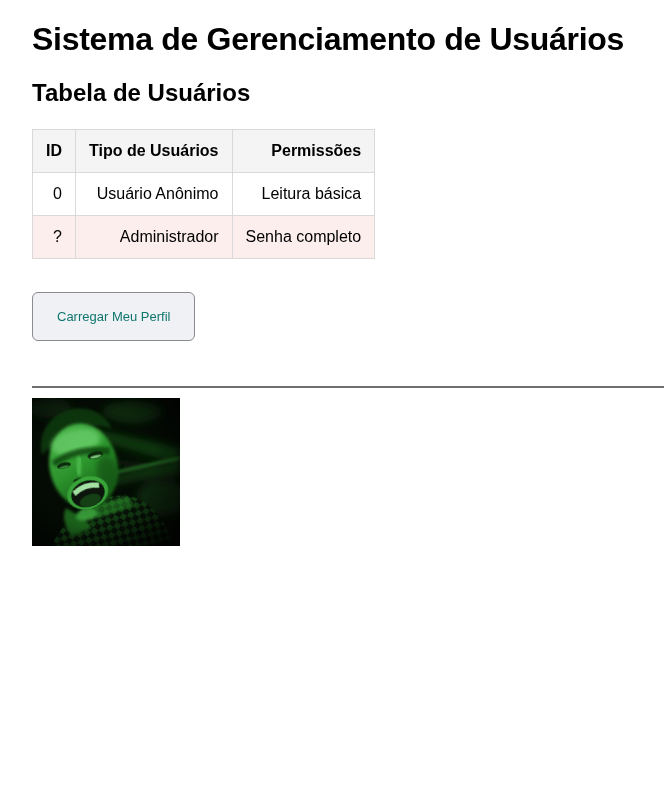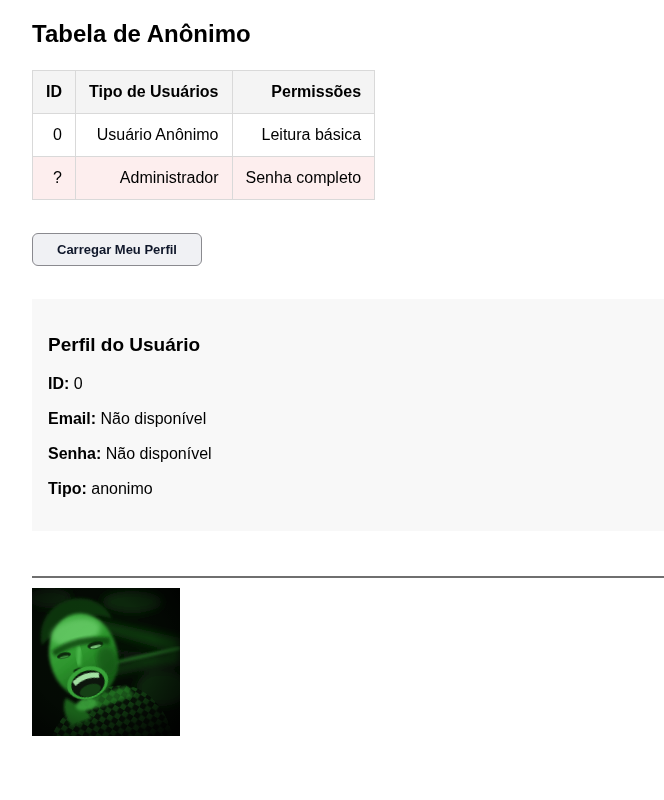--- a/index.html
+++ b/index.html
@@ -44,27 +44,26 @@
   }
   table.users th.col-id { min-width: 15px; }
   table.users th.col-tipo { min-width: 127px; }
   table.users th.col-perm { min-width: 115px; }
   tr.row-admin td { background: #fdeeee; }
 
   .btn-row { margin: 33px 0; }
   button.load-profile {
     font-family: "Liberation Sans", sans-serif;
     font-size: 13px;
-    color: #0f172a;
+    color: #0f766e;
     background: #f0f1f4;
     border: 1px solid #8a8a8f;
     border-radius: 6px;
-    padding: 8px 24px;
+    padding: 16px 24px;
     cursor: pointer;
-    font-weight: bold;
   }
 
   .profile-card {
     background: #f8f8f8;
     padding: 16px;
     margin-top: 33px;
     
   }
   .profile-card h3 {
     font-size: 19px;
@@ -88,22 +87,23 @@
     display: block;
     width: 148px;
     height: 148px;
   }
 </style>
 </head>
 <body>
 
 <div class="page">
 
-
-  <h2 class="section-title">Tabela de Anônimo</h2>
+  <h1 class="page-title">Sistema de Gerenciamento de Usuários</h1>
+
+  <h2 class="section-title">Tabela de Usuários</h2>
 
   <table class="users">
     <thead>
       <tr>
         <th class="col-id">ID</th>
         <th class="col-tipo">Tipo de Usuários</th>
         <th class="col-perm">Permissões</th>
       </tr>
     </thead>
     <tbody>
@@ -117,39 +117,20 @@
         <td>Administrador</td>
         <td>Senha completo</td>
       </tr>
     </tbody>
   </table>
 
   <div class="btn-row">
     <button class="load-profile" type="button">Carregar Meu Perfil</button>
   </div>
 
-  <div class="profile-card">
-    <h3>Perfil do Usuário</h3>
-    <p>
-      <b>ID:</b>
-      <span>0</span>
-    </p>
-    <p>
-      <b>Email:</b>
-      <span>Não disponível</span>
-    </p>
-    <p>
-      <b>Senha:</b>
-      <span>Não disponível</span>
-    </p>
-    <p>
-      <b>Tipo:</b>
-      <span>anonimo</span>
-    </p>
-  </div>
 
   <hr class="divider">
 
   <div class="photo-wrap">
 
     <svg class="photo" viewBox="0 0 148 148" xmlns="http://www.w3.org/2000/svg" role="img">
       <defs>
         <radialGradient id="vig" cx="42%" cy="45%" r="75%">
           <stop offset="0%" stop-color="#000000" stop-opacity="0"></stop>
           <stop offset="55%" stop-color="#000000" stop-opacity="0.08"></stop>

